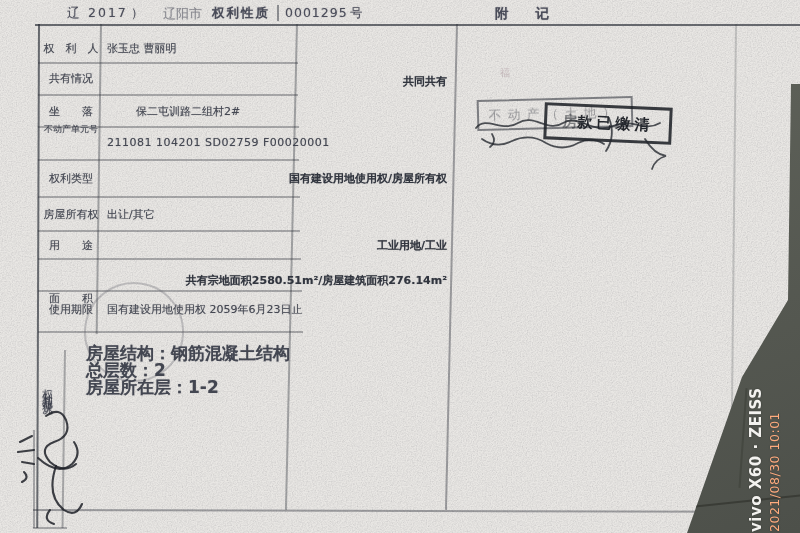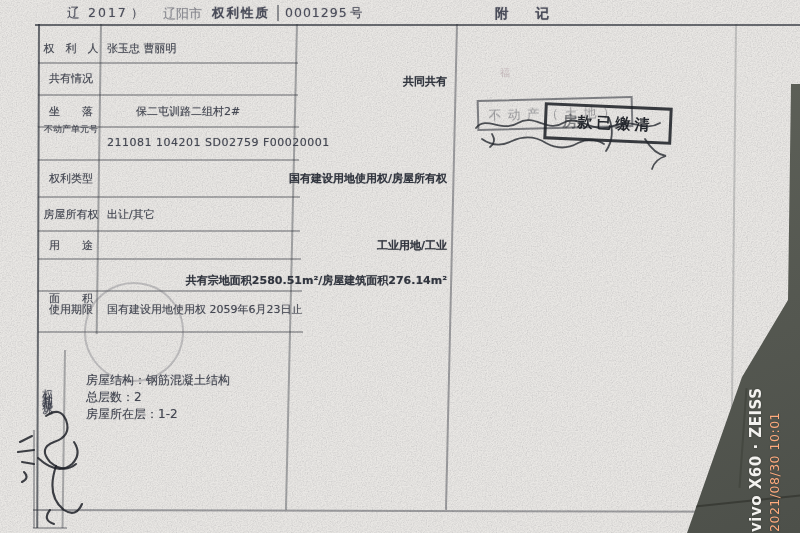--- a/index.html
+++ b/index.html
@@ -18,21 +18,21 @@
   .hline{height:2px;}
   .vline{width:2px;}
   .row-label{position:absolute;left:42px;width:58px;font-size:11px;line-height:26px;text-align:center;white-space:nowrap;}
   .row-value{position:absolute;left:107px;width:340px;font-size:11px;line-height:26px;white-space:nowrap;}
   .small-label{font-size:9px!important;letter-spacing:0;}
   .strongval{font-weight:700;color:rgba(40,44,54,.9);text-align:right;}
   .hdr{position:absolute;top:5px;font-size:12.5px;color:rgba(55,58,72,.8);text-shadow:0 0 1px rgba(55,58,72,.5);white-space:nowrap;}
   .stamp{position:absolute;display:flex;align-items:center;justify-content:center;white-space:nowrap;}
   .seal-circle{position:absolute;left:84px;top:282px;width:96px;height:96px;border-radius:50%;
     border:2px solid rgba(92,92,104,.30);transform:rotate(8deg);}
-  .house{position:absolute;left:86px;top:372px;font-size:12px;line-height:17px;white-space:nowrap;}
+  .house{position:absolute;left:86px;top:345px;font-size:17px;line-height:17px;white-space:nowrap;font-weight:bold;}
   .sidecol{position:absolute;left:41px;top:381px;height:110px;writing-mode:vertical-rl;
     font-size:10.5px;letter-spacing:3px;color:rgba(52,56,68,.7);text-shadow:0 0 .8px rgba(52,56,68,.5);}
   .darkzone{position:absolute;inset:0;
     background:linear-gradient(160deg,#6c6f66 0%,#5c5f57 45%,#4d504a 100%);
     clip-path:polygon(791px 84px,800px 84px,800px 533px,687px 533px,742px 377px,788px 300px);}
   .watermark{position:absolute;left:664px;top:405px;width:210px;height:44px;transform:rotate(-90deg);}
   .wm-device{font-size:15px;font-weight:700;color:#f3f2ef;letter-spacing:.5px;text-shadow:0 0 2px rgba(0,0,0,.35);}
   .wm-date{font-size:12.5px;color:#ffab7e;letter-spacing:.5px;margin-top:2px;text-shadow:0 0 2px rgba(0,0,0,.3);}
   svg.scribble{position:absolute;pointer-events:none;}
   .faintmark{position:absolute;left:500px;top:66px;font-size:10px;color:#8a6a75;opacity:.35;}

